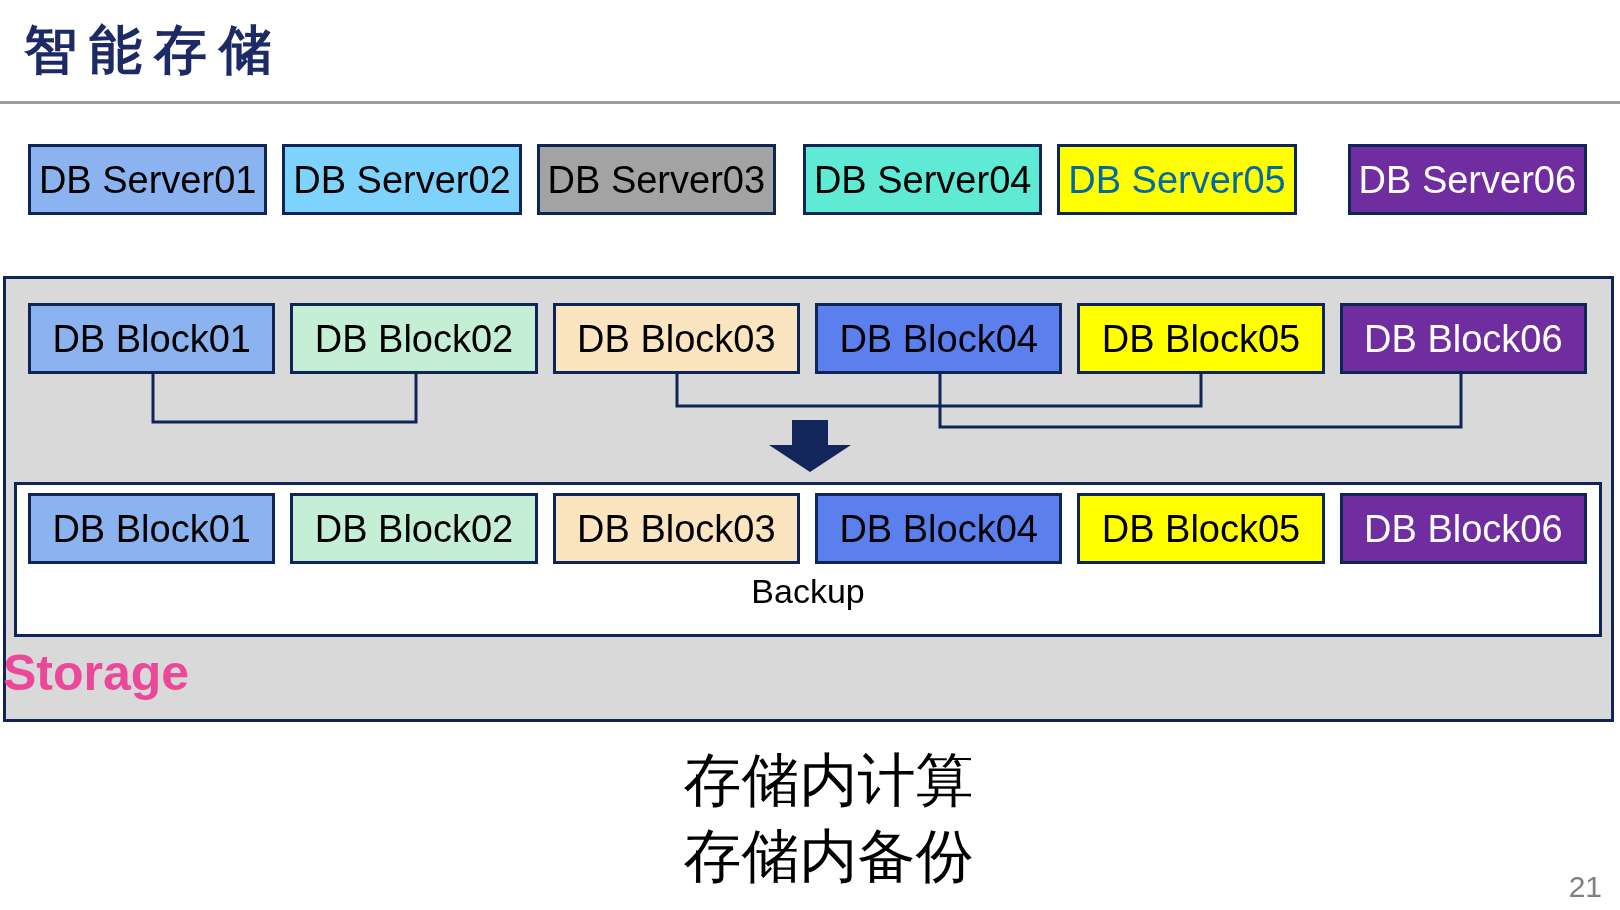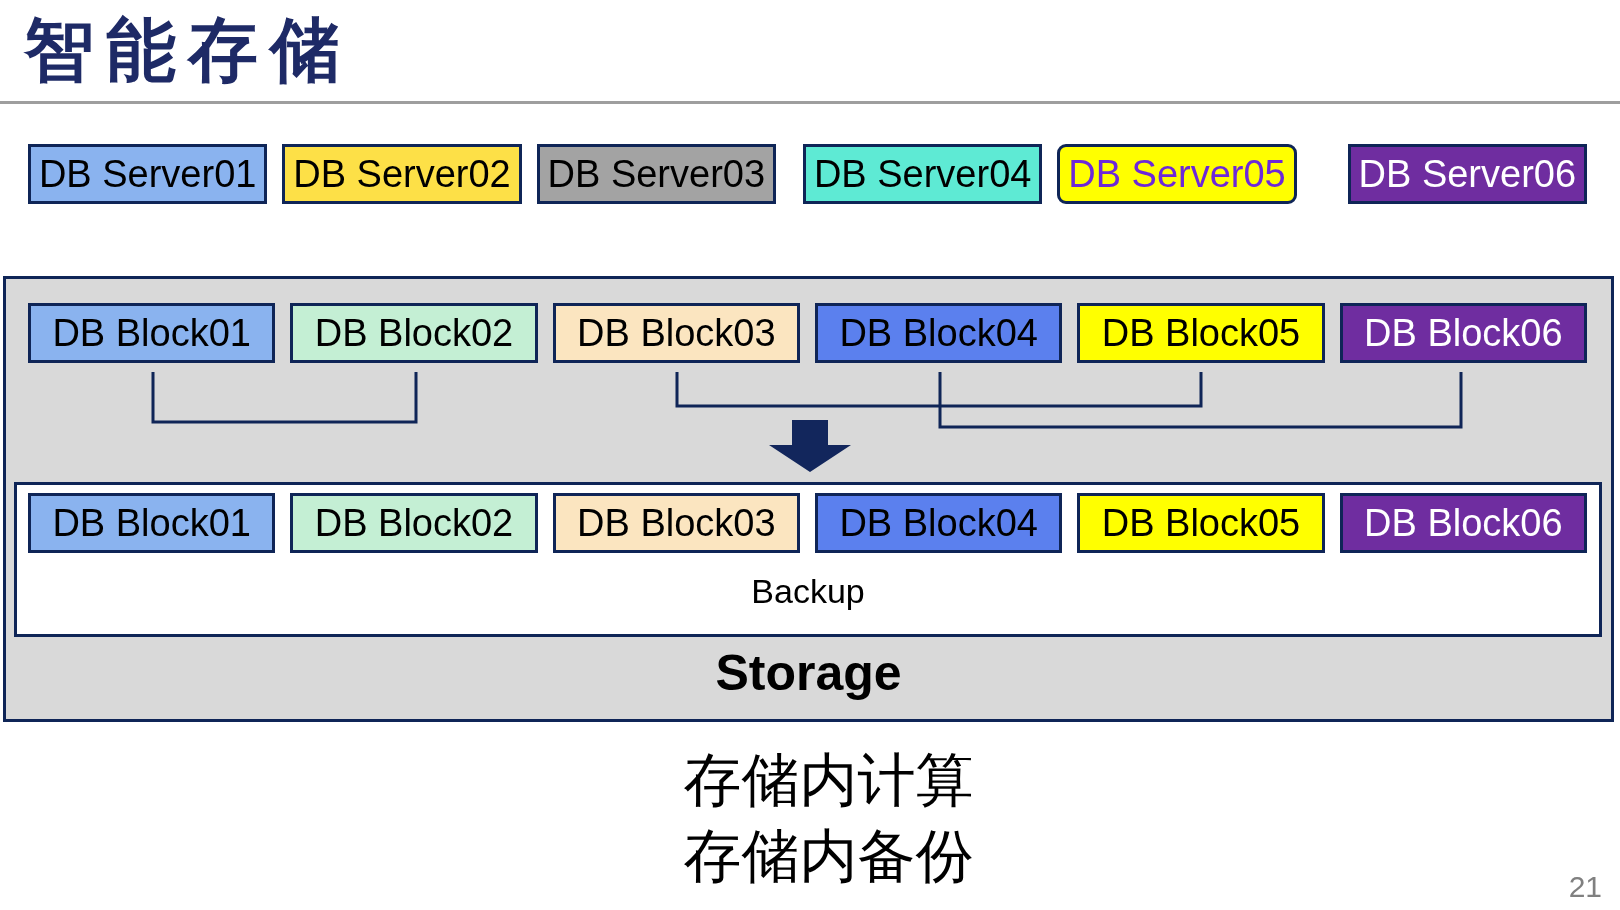--- a/index.html
+++ b/index.html
@@ -3,29 +3,29 @@
 <meta charset="utf-8">
 <style>
   * { margin:0; padding:0; box-sizing:border-box; }
   html,body { background:#fff; }
   body { font-family:"Liberation Sans","DejaVu Sans",sans-serif; }
   .slide {
     position:relative; width:1620px; height:910px; background:#fff; overflow:hidden;
   }
   .title {
     position:absolute; left:24px; top:0px;
-    font-size:70px; font-weight:700; letter-spacing:12px;
+    font-size:53px; font-weight:700; letter-spacing:12px;
     color:var(--title,#1E2A66); line-height:100px; white-space:nowrap;
   }
   .title-rule {
     position:absolute; left:0; top:101px; width:1620px; height:3px;
     background:#9e9e9e;
   }
   .box-row {
-    position:absolute; left:28px; width:1559px; height:60px;
+    position:absolute; left:28px; width:1559px; height:71px;
     display:flex; gap:15px;
   }
   .box-row .box {
     flex:1 1 0; height:100%;
     border:3px solid var(--navy,#0F2557);
     display:flex; align-items:center; justify-content:center;
     font-size:38px; line-height:1; white-space:nowrap;
   }
   .row-servers { top:144px; }
   .row-blocks-top { top:303px; }
@@ -37,21 +37,21 @@
   .backup-inner {
     position:absolute; left:14px; top:482px; width:1588px; height:155px;
     background:#ffffff; border:3px solid var(--navy,#0F2557);
   }
   .backup-label {
     position:absolute; left:14px; top:572px; width:1588px;
     text-align:center; font-size:34px; color:#000;
   }
   .storage-label {
     position:absolute; left:3px; top:644px; width:1611px;
-    text-align:center; font-size:50px; font-weight:700; color:#000000;
+    text-align:left; font-size:50px; font-weight:700; color:#ec4899;
   }
   .connector-layer {
     position:absolute; left:0; top:0; width:1620px; height:910px;
     pointer-events:none;
   }
   .caption {
     position:absolute; left:0; top:742px; width:1620px;
     text-align:center; font-size:58px; color:#000; line-height:76px;padding-left:37px;
   }
   .page-number {
@@ -62,24 +62,24 @@
 </head>
 <body>
 
 <div class="slide">
 
   <div class="title">智能存储</div>
   <div class="title-rule"></div>
 
   <div class="box-row row-servers">
       <div class="box" style="background: rgb(138, 179, 239); color: rgb(0, 0, 0);">DB Server01</div>
-      <div class="box" style="background: #fde047; color: rgb(0, 0, 0);">DB Server02</div>
+      <div class="box" style="background: #7dd3fc; color: rgb(0, 0, 0);">DB Server02</div>
       <div class="box" style="background: #a3a3a3; color: rgb(0, 0, 0);">DB Server03</div>
       <div class="box" style="background: #5eead4; color: rgb(0, 0, 0); margin-left: 12px;">DB Server04</div>
-      <div class="box" style="background: rgb(255, 255, 0); color: #6d28d9; border-radius: 9px;">DB Server05</div>
+      <div class="box" style="background: rgb(255, 255, 0); color: #0369a1;">DB Server05</div>
       <div class="box" style="background: rgb(111, 45, 160); color: rgb(255, 255, 255); margin-left: 36px;">DB Server06</div>
     </div>
 
   <div class="storage-outer"></div>
 
   <div class="box-row row-blocks-top">
       <div class="box" style="background: rgb(138, 179, 239); color: rgb(0, 0, 0);">DB Block01</div>
       <div class="box" style="background: rgb(196, 239, 212); color: rgb(0, 0, 0);">DB Block02</div>
       <div class="box" style="background: rgb(251, 229, 192); color: rgb(0, 0, 0);">DB Block03</div>
       <div class="box" style="background: rgb(91, 128, 238); color: rgb(0, 0, 0);">DB Block04</div>

